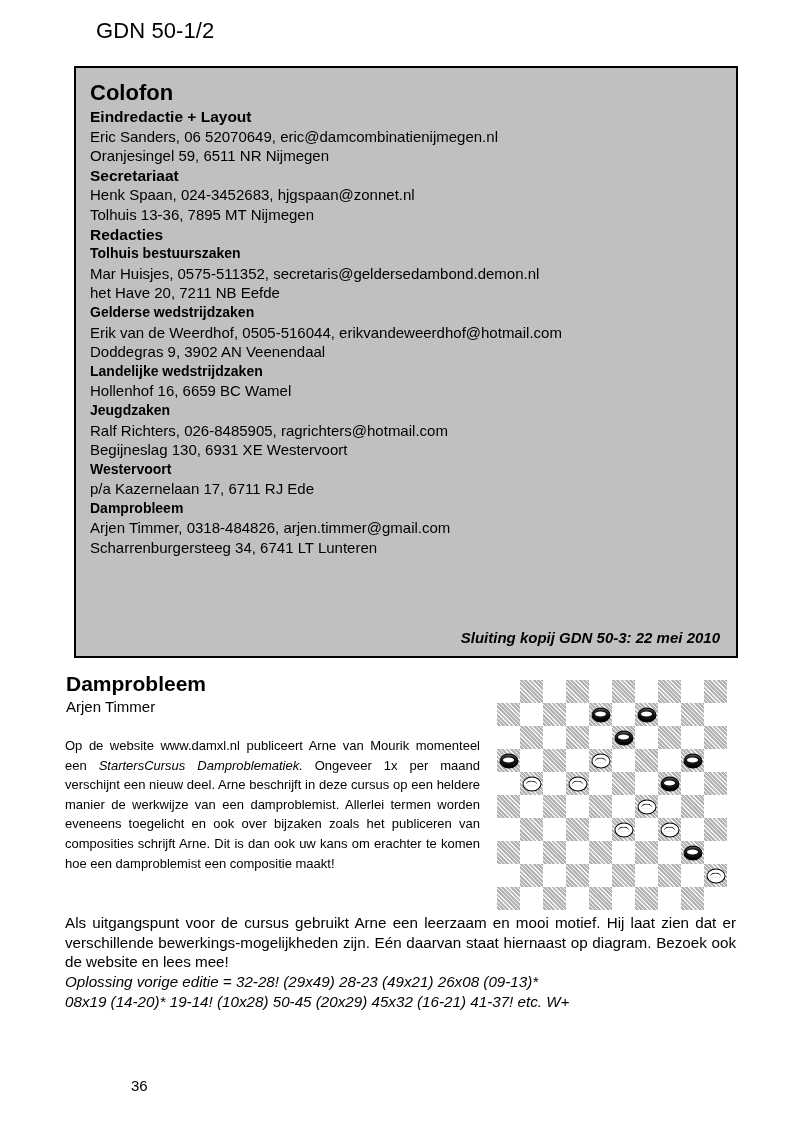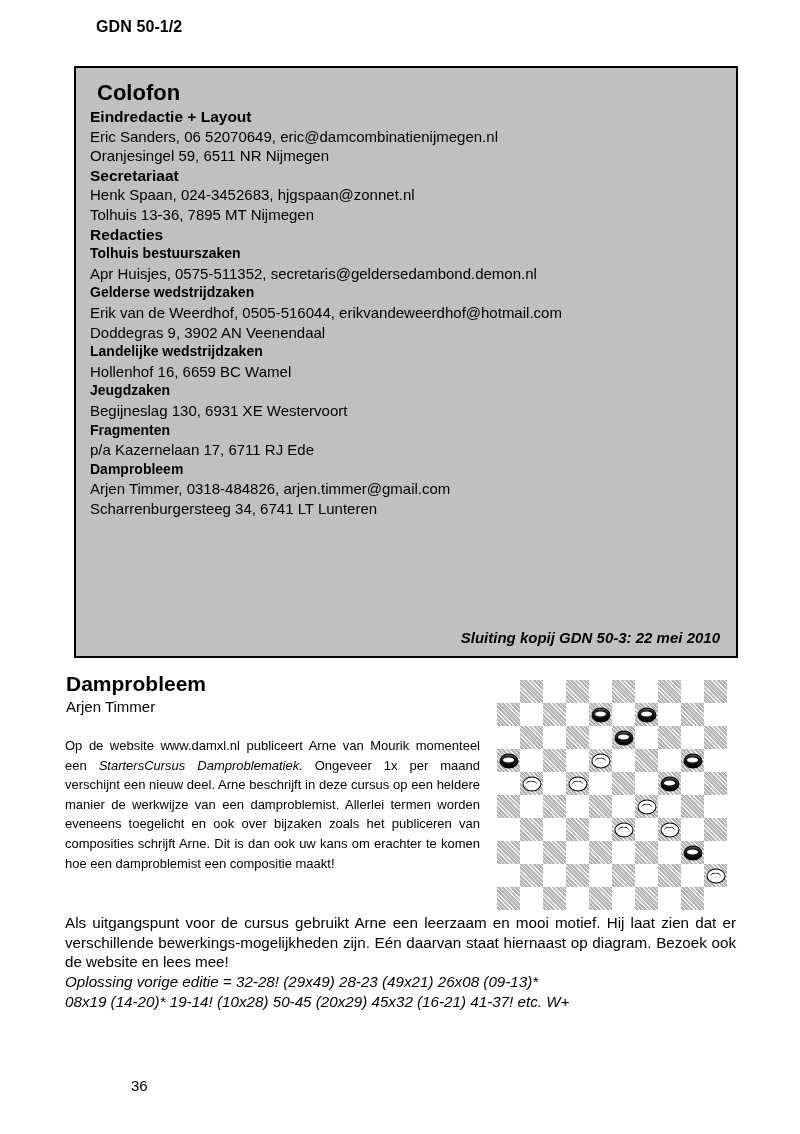--- a/index.html
+++ b/index.html
@@ -20,42 +20,42 @@
     width: 800px;
     height: 1134px;
     box-sizing: border-box;
   }
 
   
   .running-head {
     position: absolute;
     left: 96px;
     top: 18px;
-    font-size: 16px;
-    font-weight: bold;
+    font-size: 22px;
+    font-weight: normal;
     letter-spacing: 0.1px;
   }
 
   
   .colofon-box {
     position: absolute;
     left: 74px;
     top: 66px;
     width: 664px;
     height: 592px;
     background: #c0c0c0;
     border: 2px solid #000000;
     box-sizing: border-box;
     padding: 12px 14px 6px 14px;
   }
   .colofon-title {
     font-size: 22px;
     font-weight: bold;
     line-height: 26px;
-    margin: 0 0 1px 7px;
+    margin: 0 0 1px 0;
   }
   .col-head {
     font-size: 15.5px;
     font-weight: bold;
     line-height: 19.6px;
     white-space: nowrap;
   }
   .col-sub {
     font-size: 14px;
     font-weight: bold;
@@ -221,29 +221,31 @@
     <div class="colofon-title">Colofon</div>
     <div id="colofon-sections">
         <div class="col-head">Eindredactie + Layout</div>
         <div class="col-line">Eric Sanders, 06 52070649, eric@damcombinatienijmegen.nl</div>
         <div class="col-line">Oranjesingel 59, 6511 NR Nijmegen</div>
         <div class="col-head">Secretariaat</div>
         <div class="col-line">Henk Spaan, 024-3452683, hjgspaan@zonnet.nl</div>
         <div class="col-line">Tolhuis 13-36, 7895 MT Nijmegen</div>
         <div class="col-head">Redacties</div>
         <div class="col-sub">Tolhuis bestuurszaken</div>
-        <div class="col-line">Apr Huisjes, 0575-511352, secretaris@geldersedambond.demon.nl</div>
+        <div class="col-line">Mar Huisjes, 0575-511352, secretaris@geldersedambond.demon.nl</div>
+        <div class="col-line">het Have 20, 7211 NB Eefde</div>
         <div class="col-sub">Gelderse wedstrijdzaken</div>
         <div class="col-line">Erik van de Weerdhof, 0505-516044, erikvandeweerdhof@hotmail.com</div>
         <div class="col-line">Doddegras 9, 3902 AN Veenendaal</div>
         <div class="col-sub">Landelijke wedstrijdzaken</div>
         <div class="col-line">Hollenhof 16, 6659 BC Wamel</div>
         <div class="col-sub">Jeugdzaken</div>
+        <div class="col-line">Ralf Richters, 026-8485905, ragrichters@hotmail.com</div>
         <div class="col-line">Begijneslag 130, 6931 XE Westervoort</div>
-        <div class="col-sub">Fragmenten</div>
+        <div class="col-sub">Westervoort</div>
         <div class="col-line">p/a Kazernelaan 17, 6711 RJ Ede</div>
         <div class="col-sub">Damprobleem</div>
         <div class="col-line">Arjen Timmer, 0318-484826, arjen.timmer@gmail.com</div>
         <div class="col-line">Scharrenburgersteeg 34, 6741 LT Lunteren</div>
       </div>
     <div class="colofon-deadline">Sluiting kopij GDN 50-3: 22 mei 2010</div>
   </div>
 
   <div class="article-title">Damprobleem</div>
   <div class="article-author">Arjen Timmer</div>

